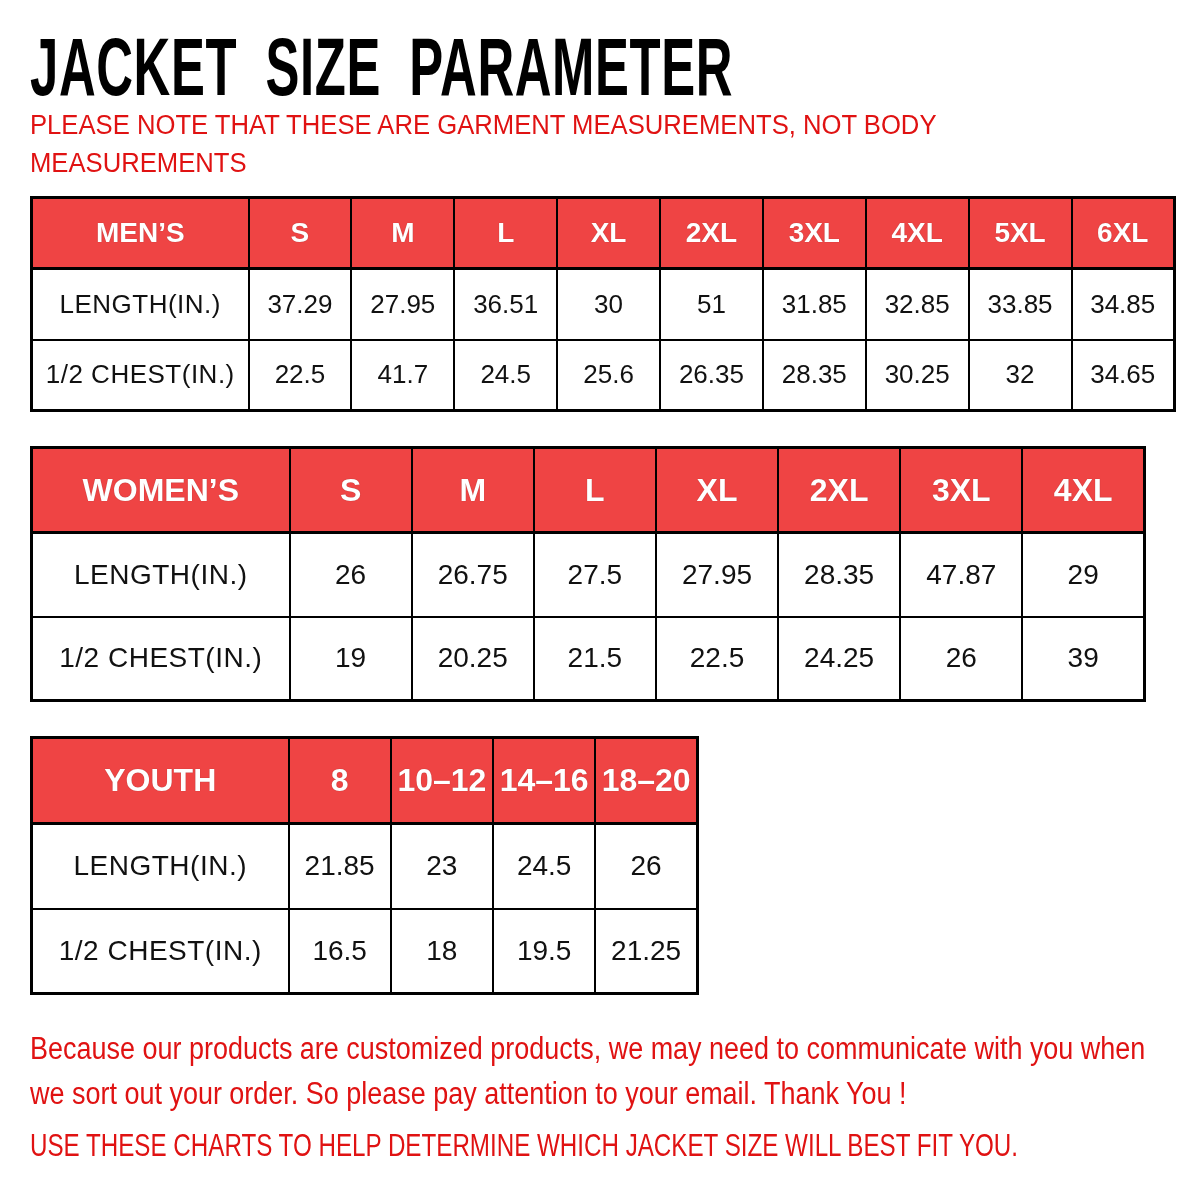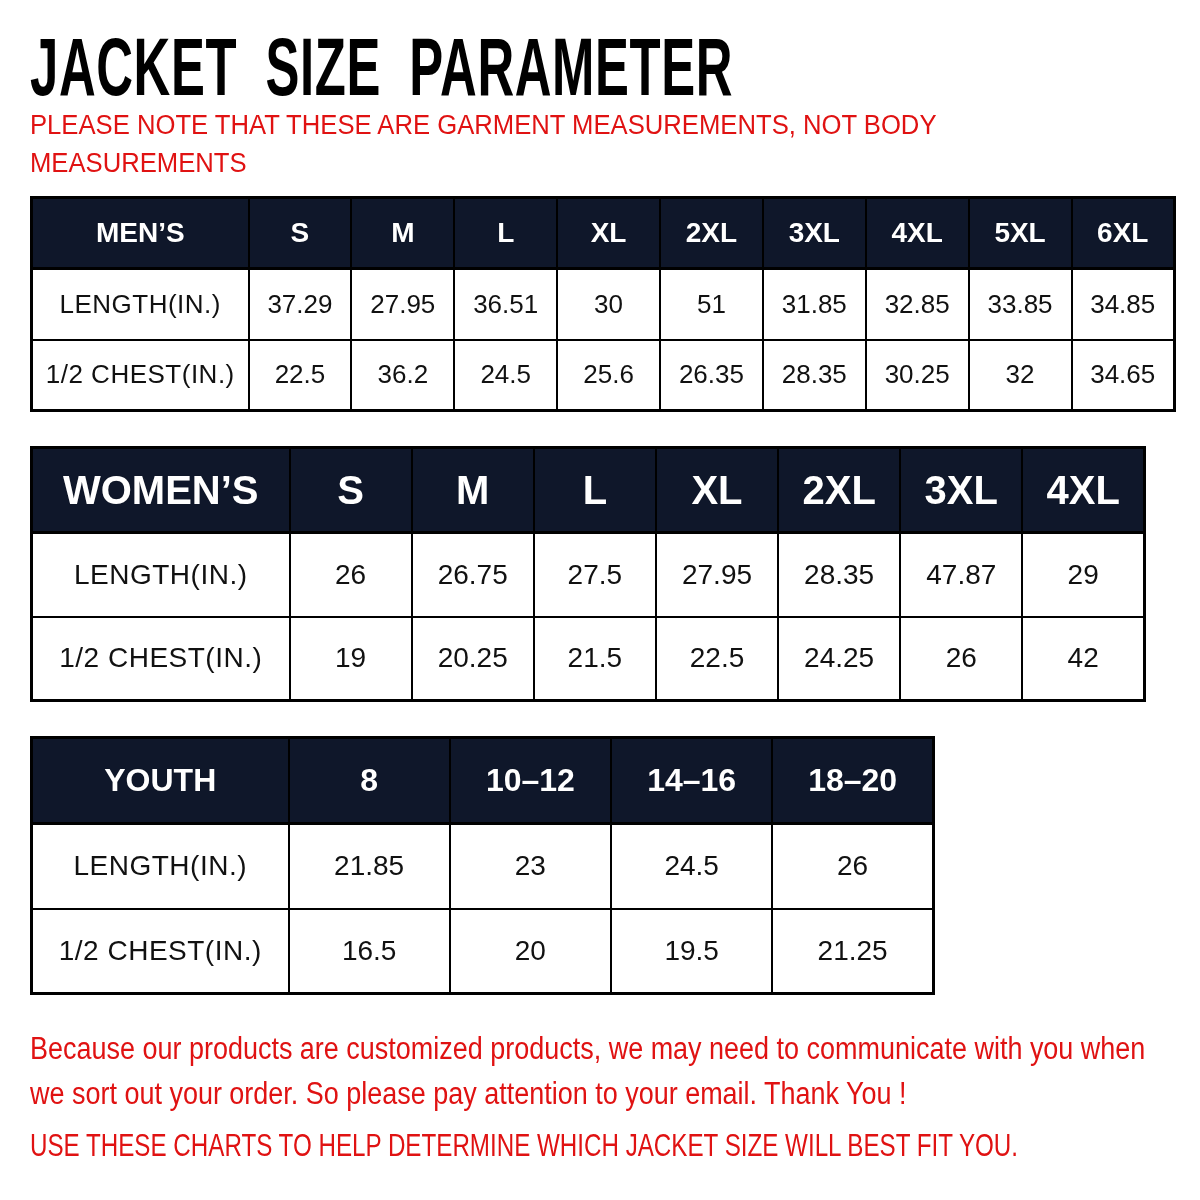--- a/index.html
+++ b/index.html
@@ -22,32 +22,32 @@
   }
   table {
     position:absolute; border-collapse:collapse; table-layout:fixed;
     border:3px solid #000; background:#fff;
   }
   th, td {
     border:2px solid #000; text-align:center; vertical-align:middle;
     overflow:hidden; white-space:nowrap;
   }
   th {
-    background:#0f172a; color:#ffffff; font-weight:bold;
+    background:#ef4444; color:#ffffff; font-weight:bold;
     border-bottom:3px solid #000;
     text-shadow:0 0 1px rgba(0,0,0,0.35);
   }
   #mens-table   { left:30px; top:196px; width:1146px; }
   #womens-table { left:30px; top:446px; width:1116px; }
-  #youth-table  { left:30px; top:736px; width:905px;  }
+  #youth-table  { left:30px; top:736px; width:669px;  }
 
   #mens-table th { height:71px; font-size:28px; }
   #mens-table td { height:71px; font-size:26px; }
 
-  #womens-table th { height:85px; font-size:40px; }
+  #womens-table th { height:85px; font-size:32px; }
   #womens-table td { height:84px; font-size:28px; }
 
   #youth-table th { height:86px; font-size:32px; }
   #youth-table td { height:85px; font-size:28px; }
 
   td.row-label { letter-spacing:0.5px; }
 
   .footer-para {
     position:absolute; left:30px; top:1026px; width:1315px;
     color:#e01212; font-size:31px; line-height:45px;
@@ -91,21 +91,21 @@
     <td>30</td>
     <td>51</td>
     <td>31.85</td>
     <td>32.85</td>
     <td>33.85</td>
     <td>34.85</td>
   </tr>
   <tr>
     <td class="row-label">1/2 CHEST(IN.)</td>
     <td>22.5</td>
-    <td>36.2</td>
+    <td>41.7</td>
     <td>24.5</td>
     <td>25.6</td>
     <td>26.35</td>
     <td>28.35</td>
     <td>30.25</td>
     <td>32</td>
     <td>34.65</td>
   </tr>
 </tbody>
   </table>
@@ -136,21 +136,21 @@
     <td>29</td>
   </tr>
   <tr>
     <td class="row-label">1/2 CHEST(IN.)</td>
     <td>19</td>
     <td>20.25</td>
     <td>21.5</td>
     <td>22.5</td>
     <td>24.25</td>
     <td>26</td>
-    <td>42</td>
+    <td>39</td>
   </tr>
 </tbody>
   </table>
 
 <table id="youth-table">
   <colgroup>
       <col style="width:257px">
     </colgroup>
   <tbody>
       <tr>
@@ -163,21 +163,21 @@
   <tr>
     <td class="row-label">LENGTH(IN.)</td>
     <td>21.85</td>
     <td>23</td>
     <td>24.5</td>
     <td>26</td>
   </tr>
   <tr>
     <td class="row-label">1/2 CHEST(IN.)</td>
     <td>16.5</td>
-    <td>20</td>
+    <td>18</td>
     <td>19.5</td>
     <td>21.25</td>
   </tr>
 </tbody>
   </table>
 
 <div class="footer-para">Because our products are customized products, we may need to communicate with you when we sort out your order. So please pay attention to your email. Thank You !</div>
 <div class="footer-caps">USE THESE CHARTS TO HELP DETERMINE WHICH JACKET SIZE WILL BEST FIT YOU.</div>
 
 </body></html>

